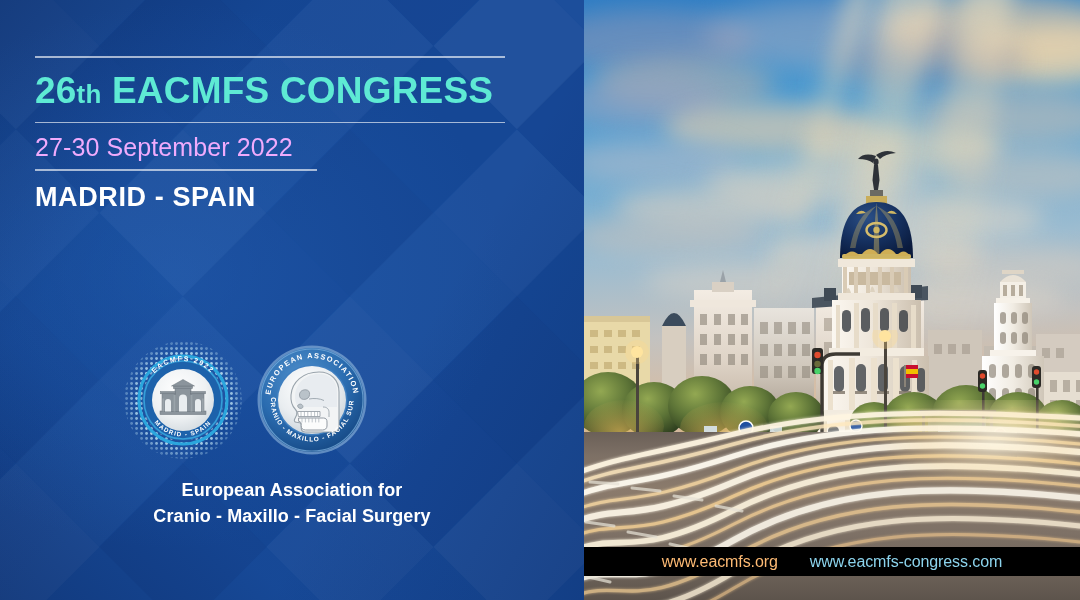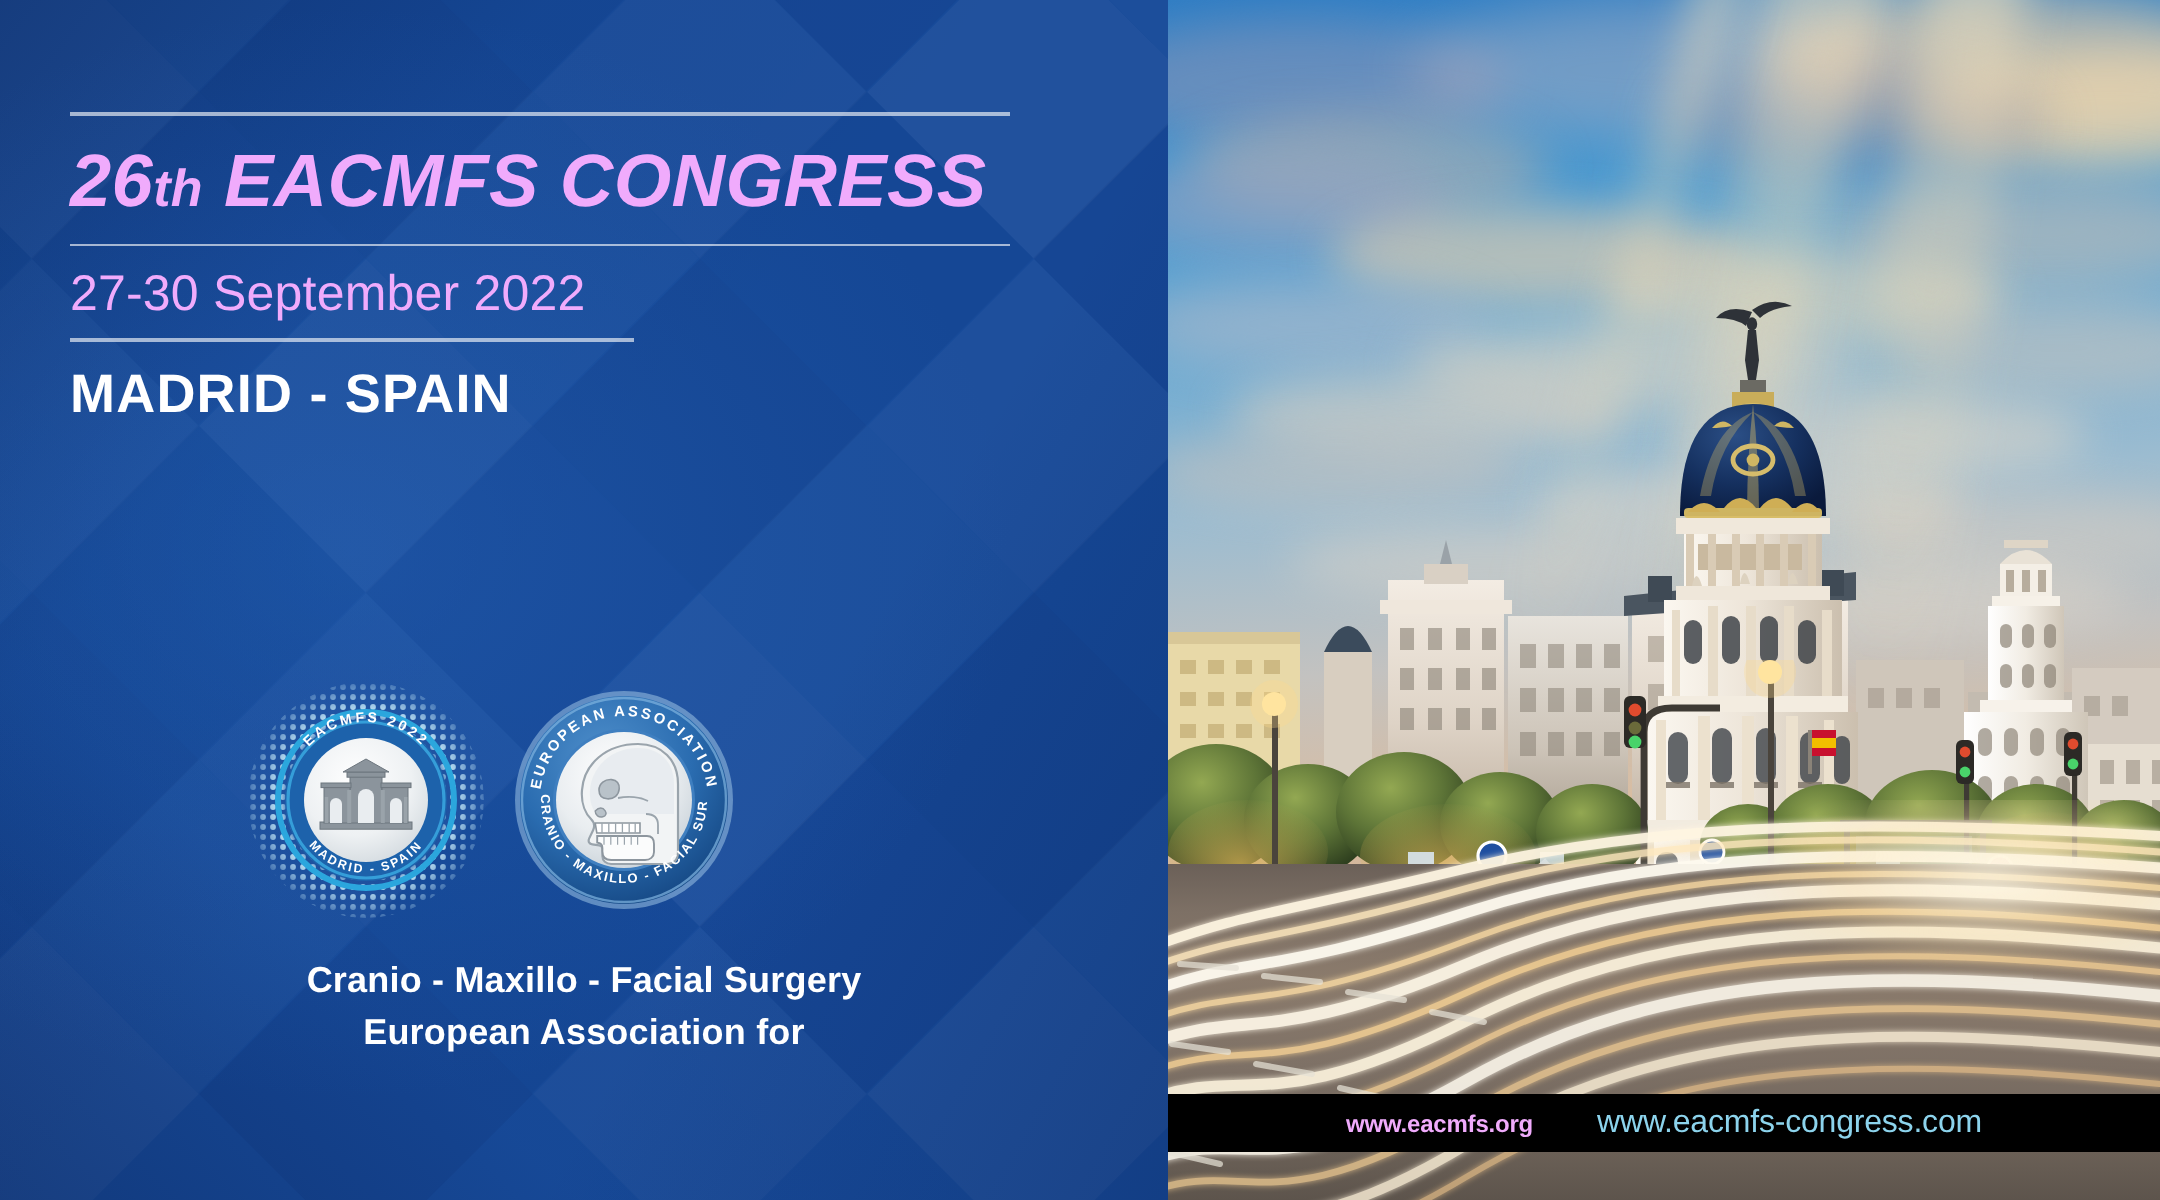--- a/index.html
+++ b/index.html
@@ -62,28 +62,27 @@
   }
 
   .rule {
     background: rgba(255,255,255,0.62);
     height: 1.5px;
     width: 100%;
   }
   .rule.short { width: 282px; }
 
   #congress-title {
-    color: #f0abfc;
+    color: #5eead4;
     font-size: 37px;
     font-weight: bold;
     letter-spacing: 0.2px;
     line-height: 1;
     padding: 14px 0 13px 0;
     white-space: nowrap;
-    font-style: italic;
   }
   #congress-title .ord { font-size: 26px; }
 
   #congress-dates {
     color: #f0abfc;
     font-size: 25px;
     font-weight: normal;
     letter-spacing: 0.1px;
     line-height: 1;
     padding: 12px 0 9px 0;
@@ -190,23 +189,23 @@
     width: 496px;
     height: 29px;
     background: #000000;
     display: flex;
     align-items: center;
     justify-content: center;
     gap: 32px;
     z-index: 40;
   }
   #url-assoc {
-    color: #f0abfc;
-    font-size: 12px;
-    font-weight: bold;
+    color: #fdba74;
+    font-size: 16px;
+    font-weight: normal;
     letter-spacing: -0.1px;
   }
   #url-congress {
     color: #8cd3ec;
     font-size: 16px;
     font-weight: normal;
     letter-spacing: -0.1px;
   }
 </style>
 </head>
@@ -408,22 +407,22 @@
         <text font-family="Liberation Sans, sans-serif" font-size="7.4" font-weight="bold" fill="#ffffff" letter-spacing="1.35">
           <textPath href="#arcTopE" startOffset="50%" text-anchor="middle">EUROPEAN ASSOCIATION</textPath>
         </text>
         <text font-family="Liberation Sans, sans-serif" font-size="6.5" font-weight="bold" fill="#ffffff" letter-spacing="0.95">
           <textPath href="#arcBotE" startOffset="50%" text-anchor="middle">FOR CRANIO - MAXILLO - FACIAL SURGERY</textPath>
         </text>
       </svg>
     </div>
 
     <div id="association-name">
+      <span class="ln">European Association for</span>
       <span class="ln">Cranio - Maxillo - Facial Surgery</span>
-      <span class="ln">European Association for</span>
     </div>
   </div>
 
   <div id="photo">
 
     <div id="sky"></div>
     <div id="sky-clouds">
         <div class="cloud" style="left: -40px; top: 10px; width: 210px; height: 62px; background: rgb(141, 147, 180); opacity: 0.55; filter: blur(12px);"></div>
         <div class="cloud" style="left: 120px; top: 0px; width: 260px; height: 70px; background: rgb(184, 178, 192); opacity: 0.45; filter: blur(14px);"></div>
         <div class="cloud" style="left: 300px; top: -6px; width: 240px; height: 78px; background: rgb(233, 201, 164); opacity: 0.62; filter: blur(13px);"></div>

